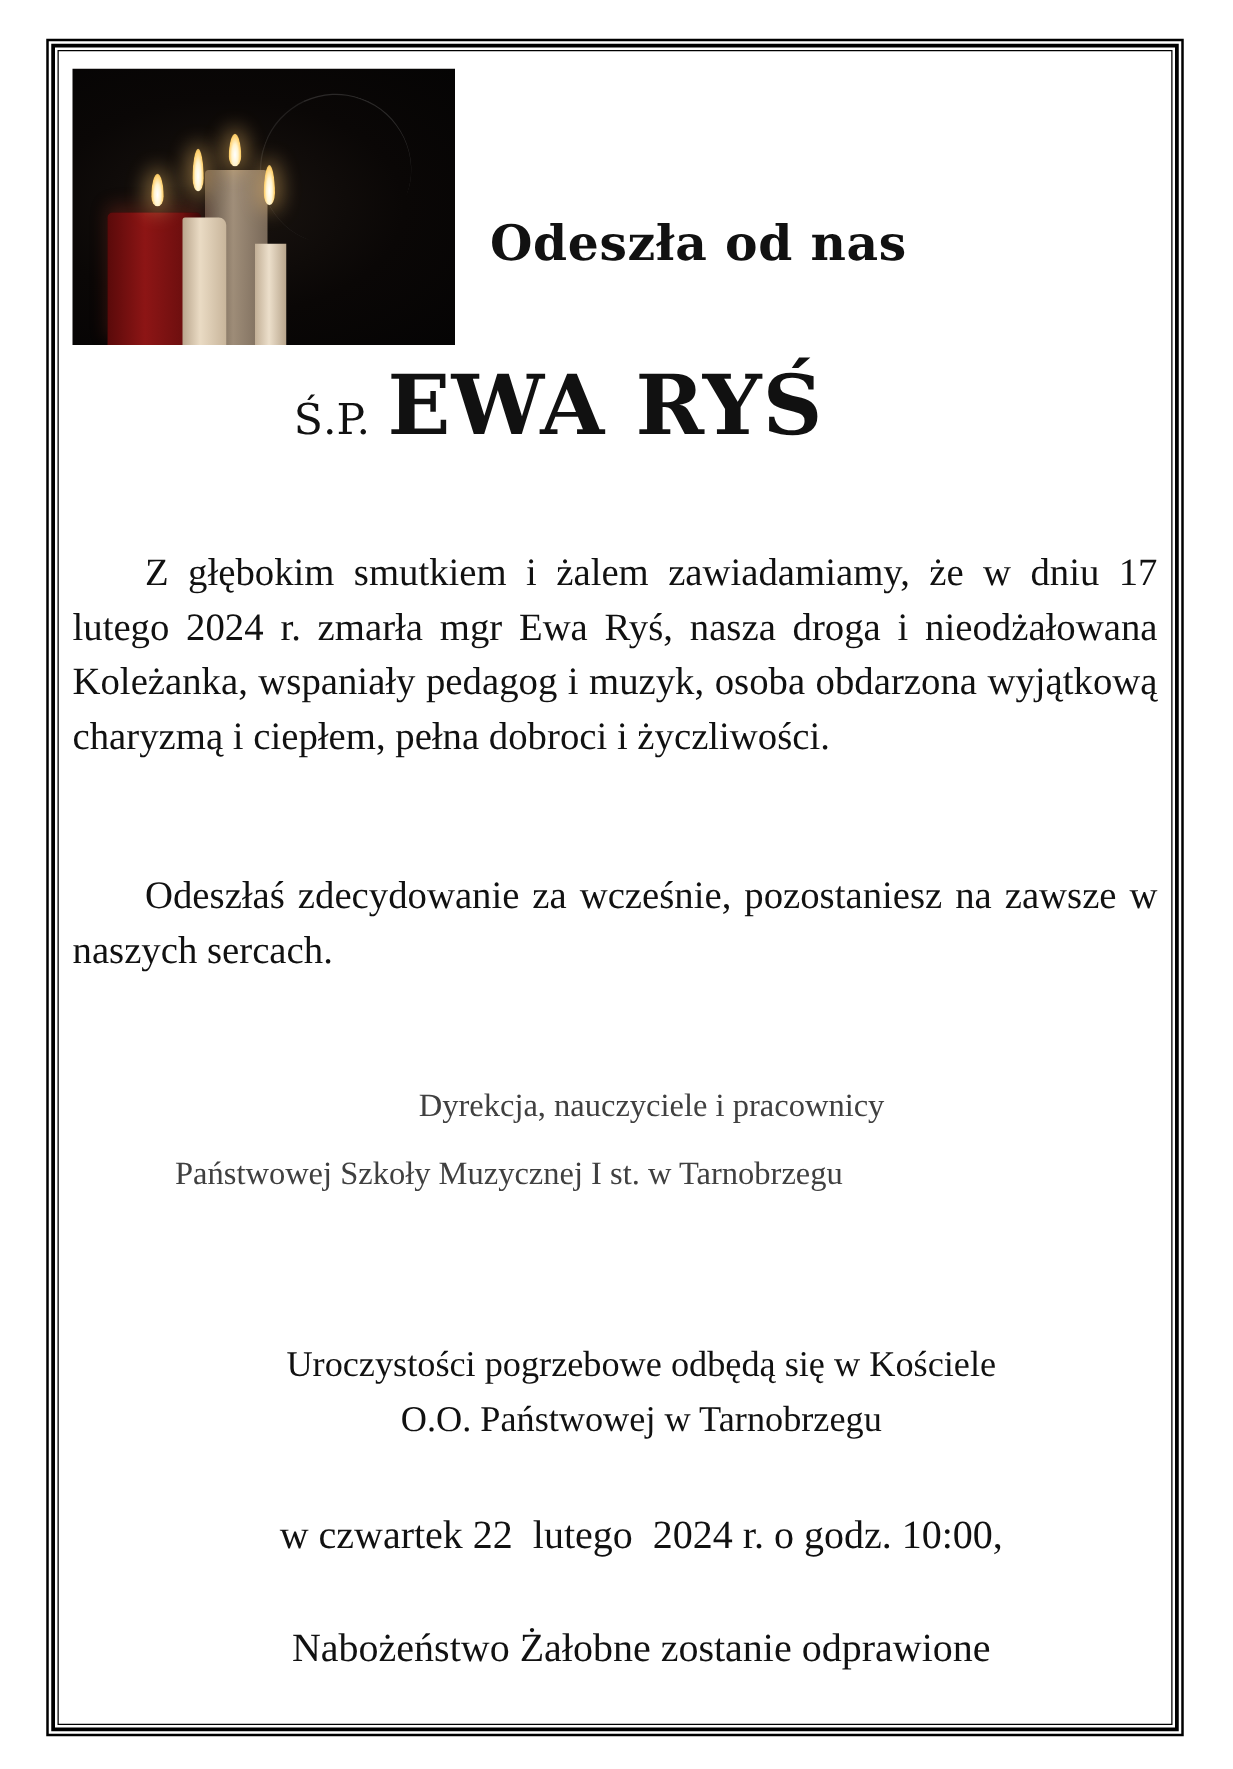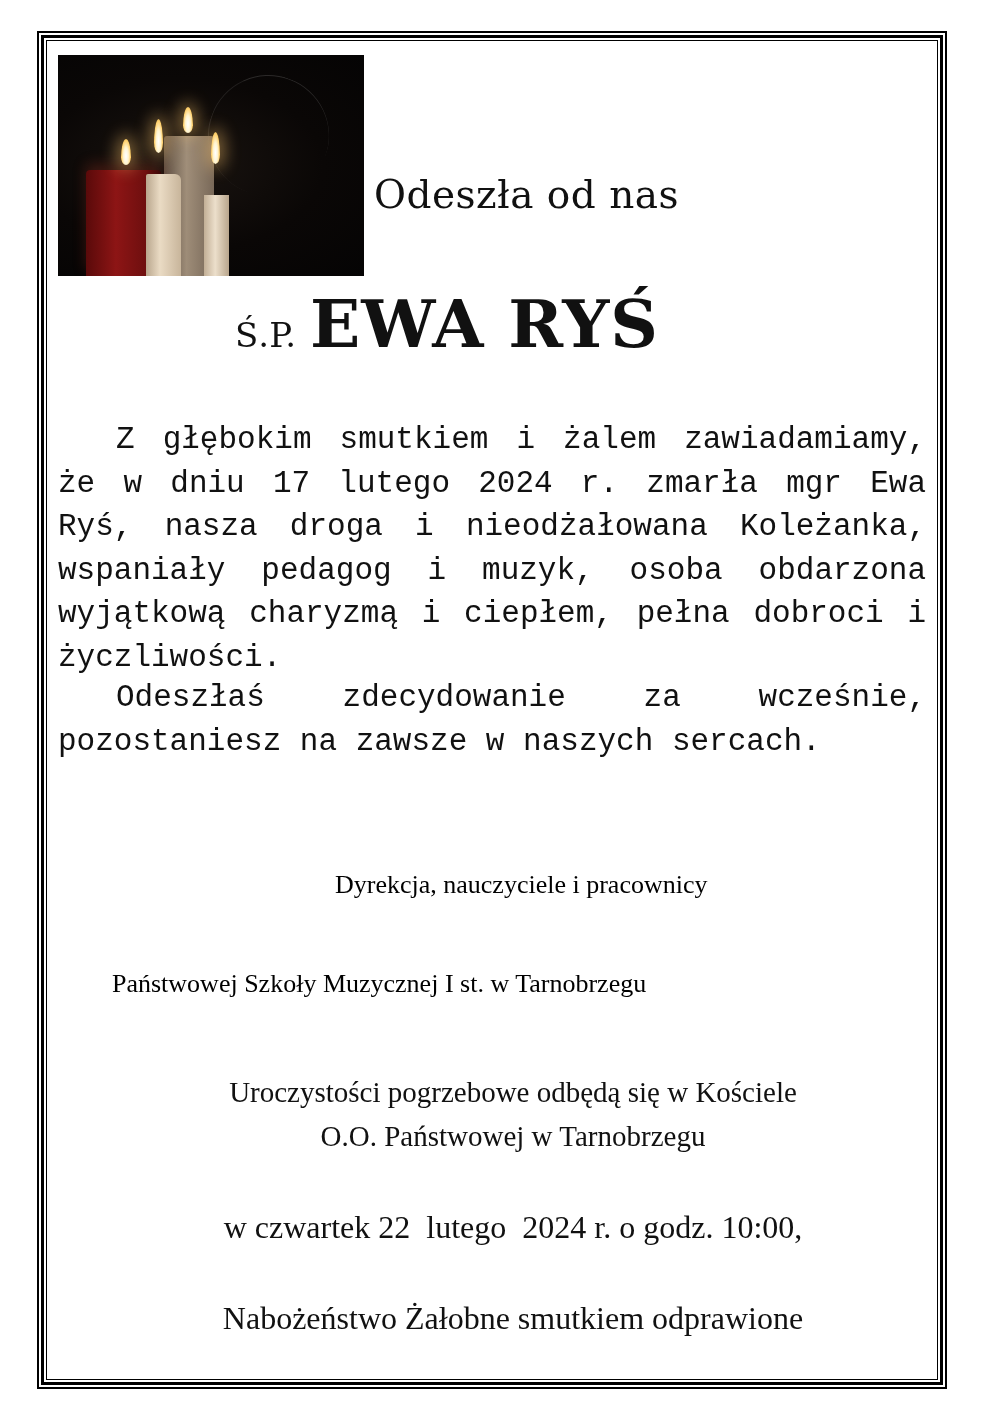--- a/index.html
+++ b/index.html
@@ -105,24 +105,24 @@
       width: 120px;
       height: 120px;
       border-radius: 50%;
       border-top: 1px solid rgba(200,200,200,0.18);
       border-left: 1px solid rgba(200,200,200,0.12);
       transform: rotate(20deg);
     }
 
     .headline {
       position: absolute;
-      left: 374px;
+      left: 392px;
       top: 172px;
       font-family: "DejaVu Serif", "Liberation Serif", serif;
-      font-weight: normal;
+      font-weight: bold;
       font-size: 39px;
       letter-spacing: 0.5px;
       color: #111;
       white-space: nowrap;
     }
     .name-line {
       position: absolute;
       left: 0;
       width: 890px;
       top: 285px;
@@ -140,42 +140,43 @@
     .name-main {
       font-size: 66px;
       font-weight: bold;
       letter-spacing: 1px;
     }
 
     .body-text {
       position: absolute;
       left: 58px;
       width: 868px;
-      font-family: Liberation Mono, monospace;
+      font-family: Liberation Serif, serif;
       font-size: 31px;
       line-height: 43.5px;
       text-align: justify;
       color: #111;
+      margin-top: 18px;
     }
     .para1 { top: 418px; }
     .para2 { top: 676px; }
     .body-text p {
       margin: 0;
       text-indent: 58px;
     }
 
     .signature {
       position: absolute;
       font-family: "Liberation Serif", serif;
       font-size: 26px;
-      color: #000000;
+      color: #404040;
       white-space: nowrap;
     }
     .sig1 { left: 335px; top: 870px; }
-    .sig2 { left: 112px; top: 924px; margin-top: 45px; }
+    .sig2 { left: 140px; top: 924px; }
 
     .ceremony {
       position: absolute;
       left: 0;
       width: 986px;
       top: 1070px;
       text-align: center;
       font-family: "Liberation Serif", serif;
       color: #111;
     }
@@ -221,14 +222,14 @@
   <p>Odeszłaś zdecydowanie za wcześnie, pozostaniesz na zawsze w naszych sercach.</p>
 </div>
 
 <div class="signature sig1">Dyrekcja, nauczyciele i pracownicy</div>
 <div class="signature sig2">Państwowej Szkoły Muzycznej I st. w Tarnobrzegu</div>
 
 <div class="ceremony">
   <span class="line l1">Uroczystości pogrzebowe odbędą się w Kościele</span>
   <span class="line l2">O.O. Państwowej w Tarnobrzegu</span>
   <span class="line l3">w czwartek 22  lutego  2024 r. o godz. 10:00,</span>
-  <span class="line l4">Nabożeństwo Żałobne smutkiem odprawione</span>
+  <span class="line l4">Nabożeństwo Żałobne zostanie odprawione</span>
 </div>
 
 </body></html>

